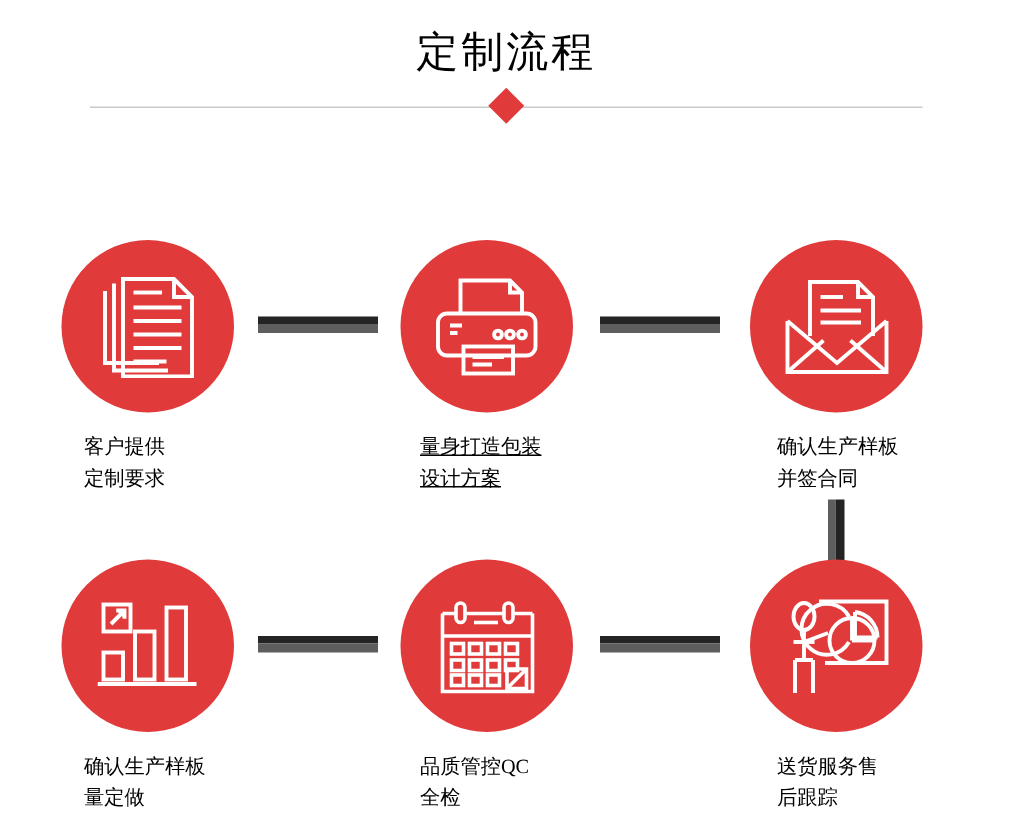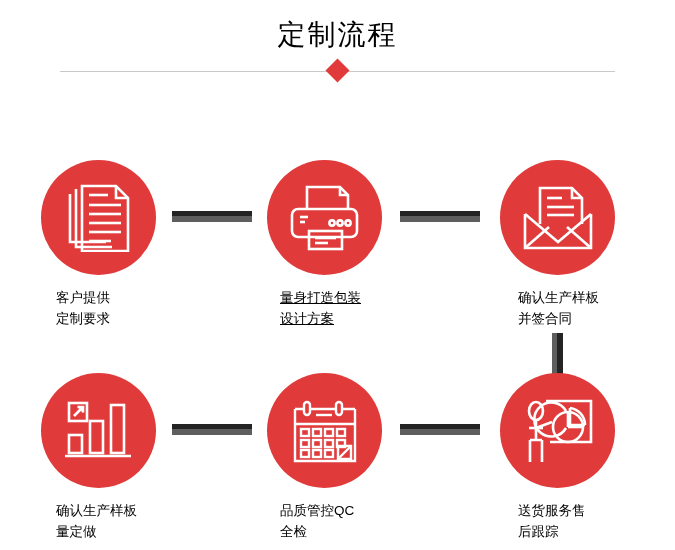--- a/index.html
+++ b/index.html
@@ -196,21 +196,21 @@
           <rect x="33" y="42" width="8" height="7"></rect>
           <rect x="45" y="42" width="8" height="7"></rect>
           <rect x="9" y="52" width="8" height="7"></rect>
           <rect x="21" y="52" width="8" height="7"></rect>
           <rect x="33" y="52" width="8" height="7"></rect>
           <path d="M47 60 L58 49"></path>
           <path d="M46 48 L59 48 L59 61 L46 61 Z"></path>
         </svg>
       </span>
     </div>
-    <div class="node-label" style="left:13px;top:127px;"><span>品质管控QC
+    <div class="node-label" style="left:13px;top:127px;font-family:Liberation Serif, serif;"><span>品质管控QC
 全检</span></div>
   </div>
 
   <div class="conn-h" style="left:400px;top:424px;">
     <div class="top"></div>
     <div class="bot"></div>
   </div>
 
   <div class="node" style="left:500px;top:373px;">
     <div class="circle" style="left:0;top:0;">

